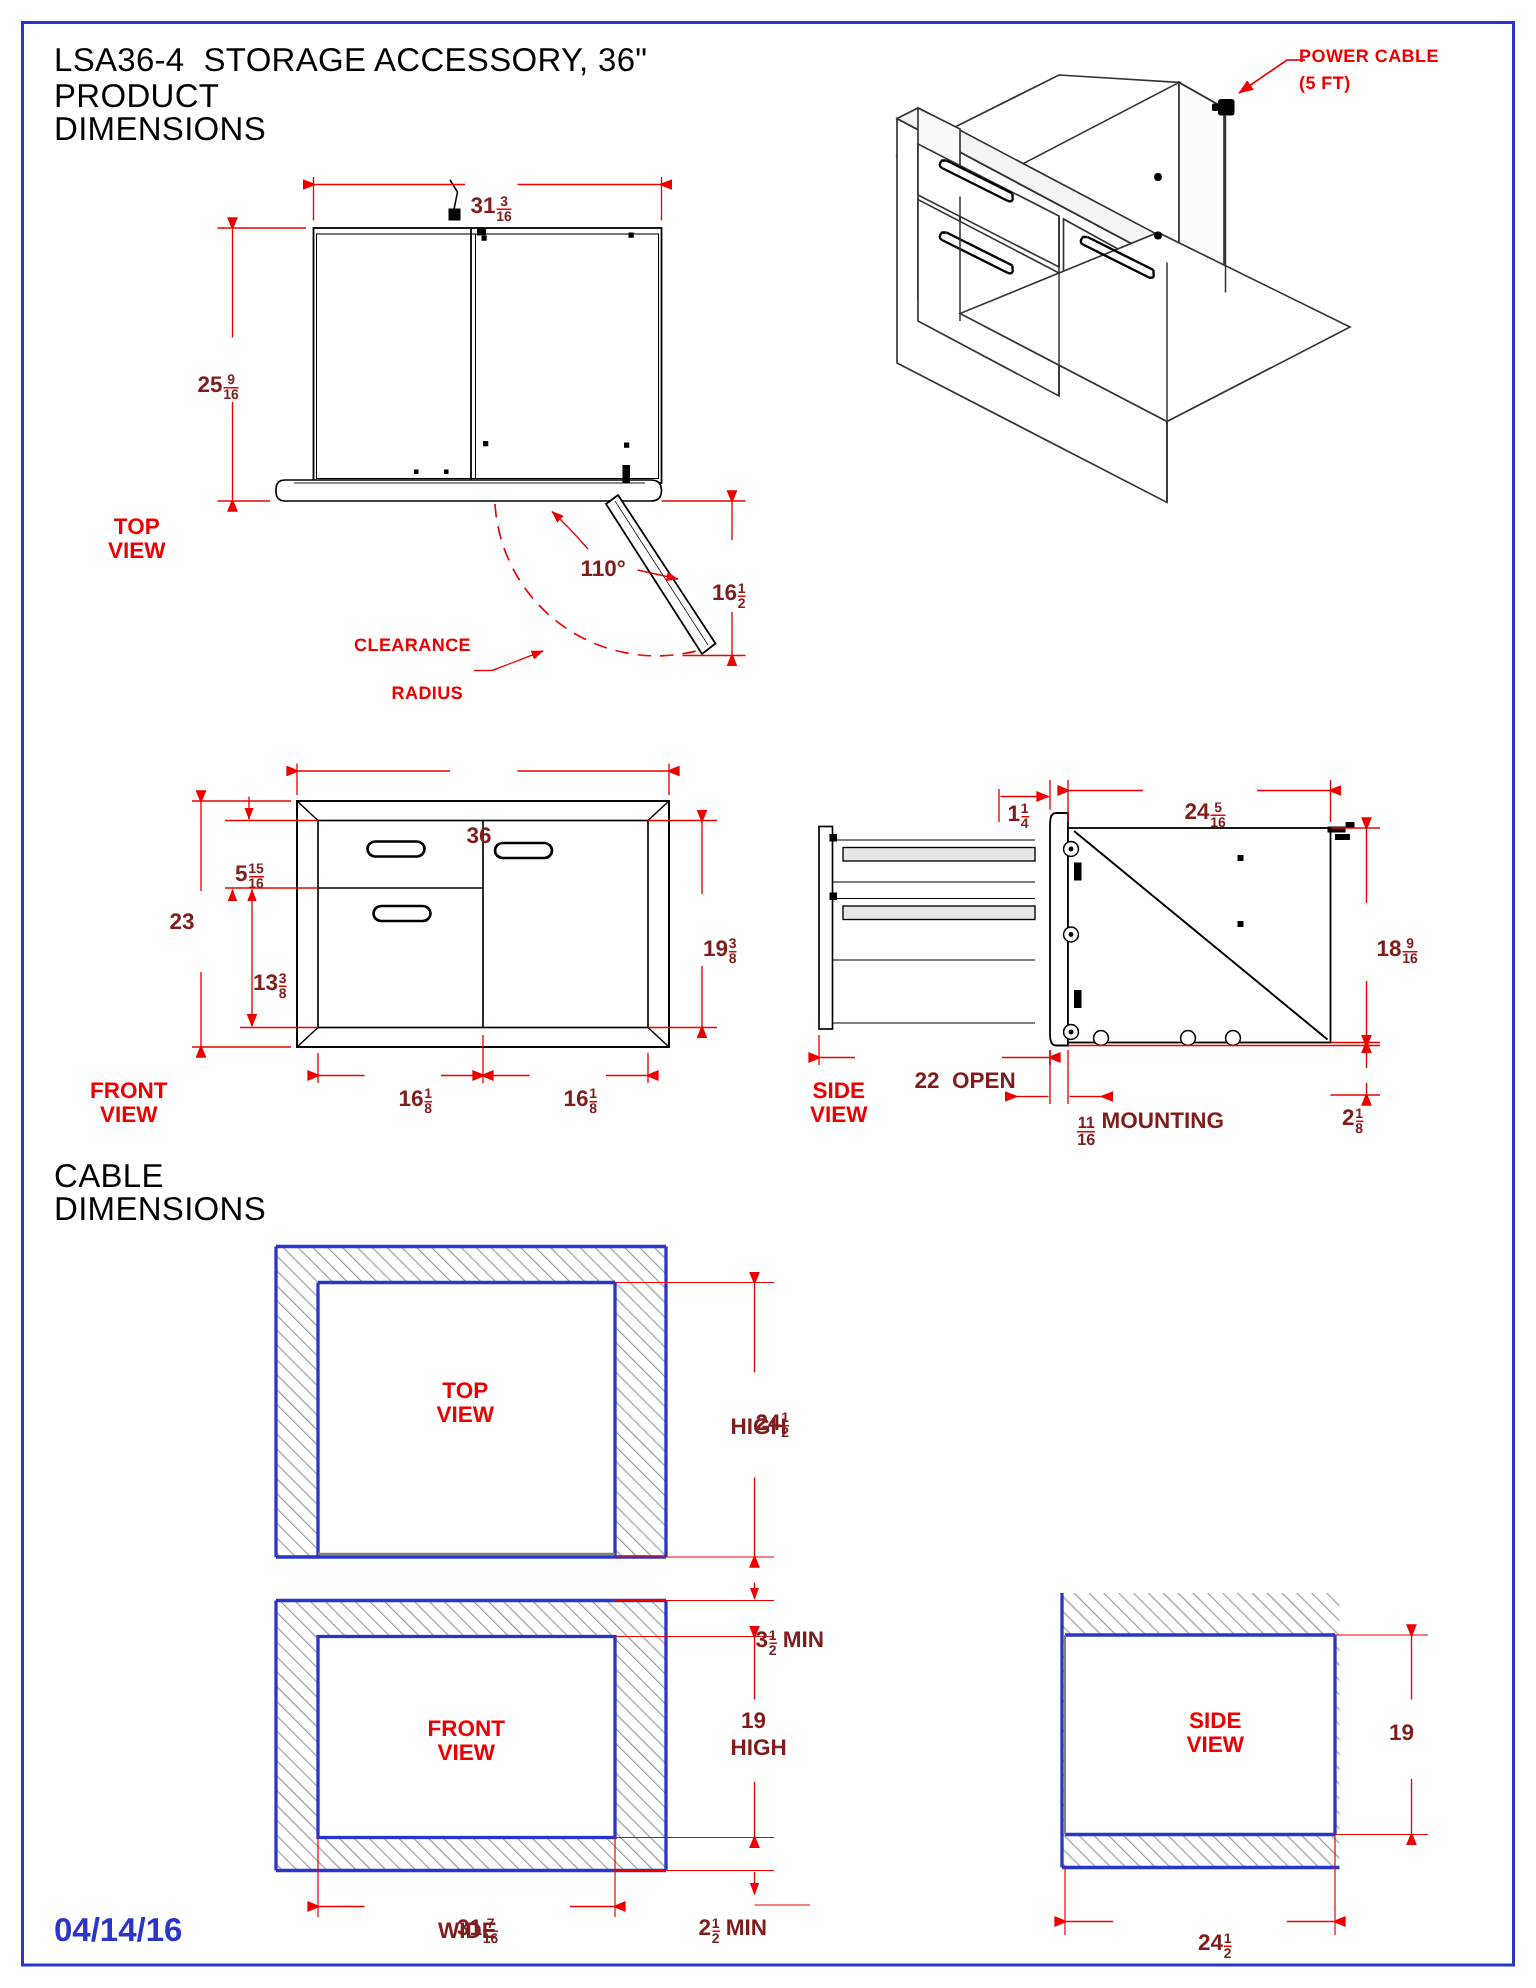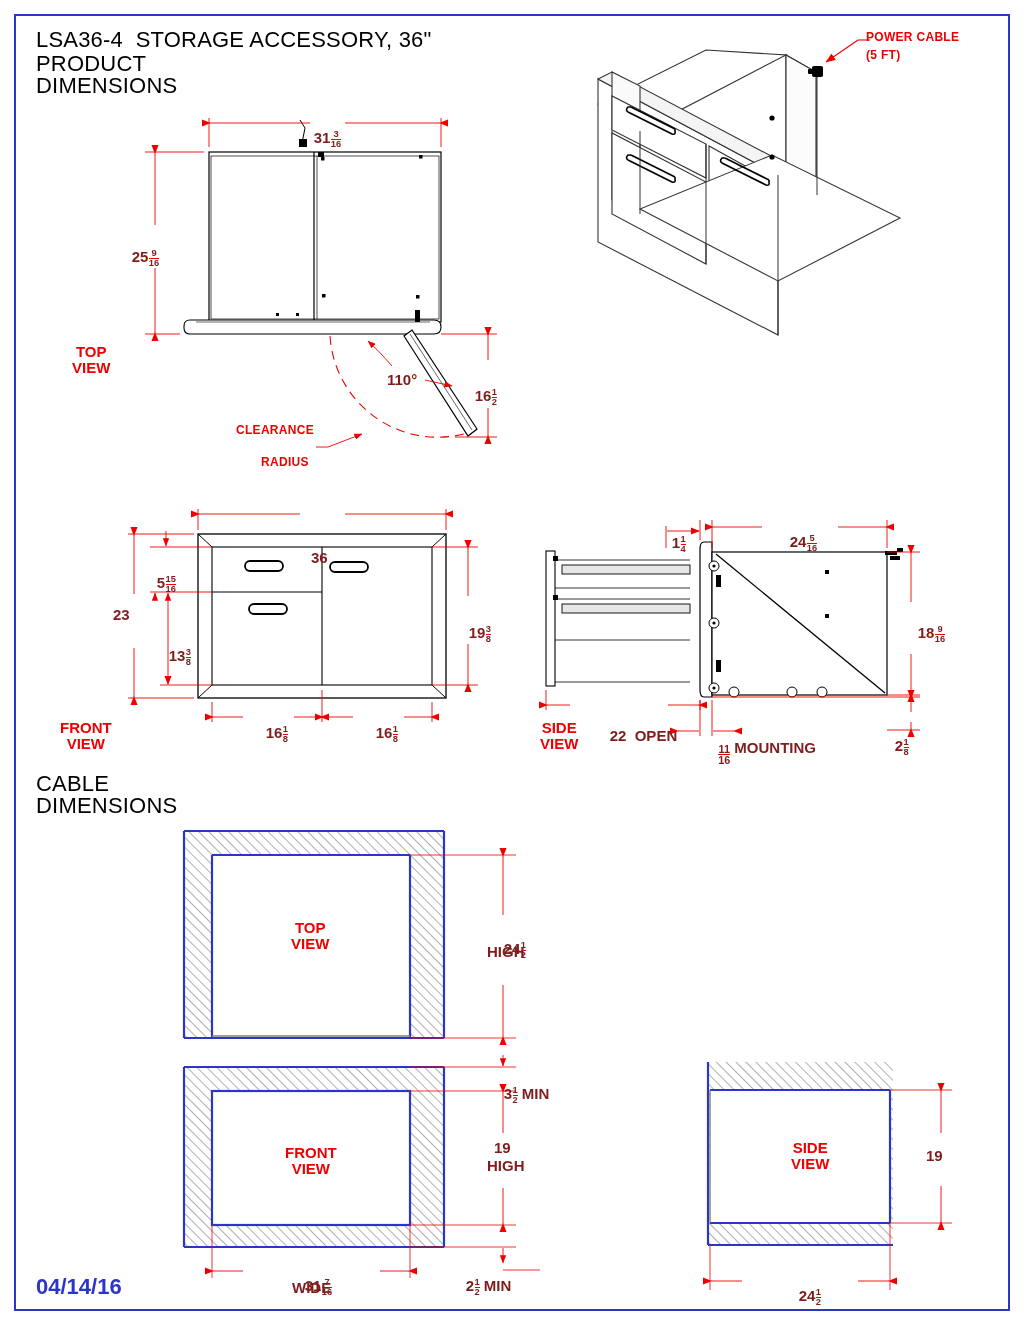--- a/index.html
+++ b/index.html
@@ -381,21 +381,21 @@
 
   <div class="txt red-dim" style="left:655px;top:519px;">
     <span class="dimwrap"><span>1</span><span class="fr"><span class="n">1</span><span class="d">4</span></span></span>
   </div>
   <div class="txt red-dim" style="left:773px;top:518px;">
     <span class="dimwrap"><span>24</span><span class="fr"><span class="n">5</span><span class="d">16</span></span></span>
   </div>
   <div class="txt red-dim" style="left:901px;top:609px;">
     <span class="dimwrap"><span>18</span><span class="fr"><span class="n">9</span><span class="d">16</span></span></span>
   </div>
-  <div class="txt red-dim" style="left:593px;top:712px;">
+  <div class="txt red-dim" style="left:593px;top:697px;">
     <span>22</span>&nbsp; <span>OPEN</span>
   </div>
   <div class="txt red-dim" style="left:701px;top:724px;">
     <span class="dimwrap"><span class="fr" style="font-size:0.72em;vertical-align:-0.2em;"><span class="n">11</span><span class="d">16</span></span></span>&nbsp;<span>MOUNTING</span>
   </div>
   <div class="txt red-dim" style="left:878px;top:722px;">
     <span class="dimwrap"><span>2</span><span class="fr"><span class="n">1</span><span class="d">8</span></span></span>
   </div>
   <div class="txt vlabel" style="left:540px;top:720px;">SIDE<br>VIEW</div>
 

